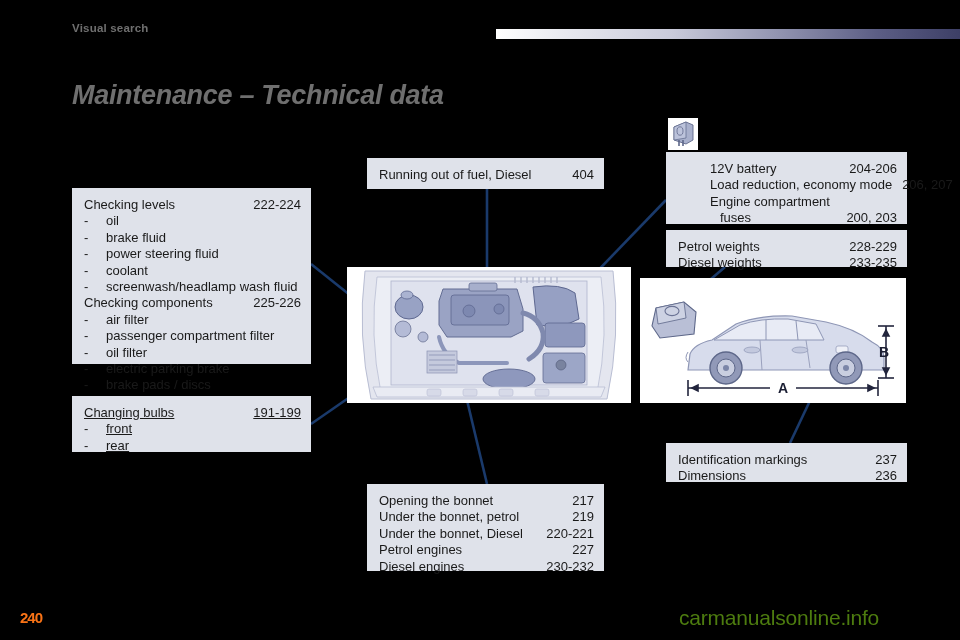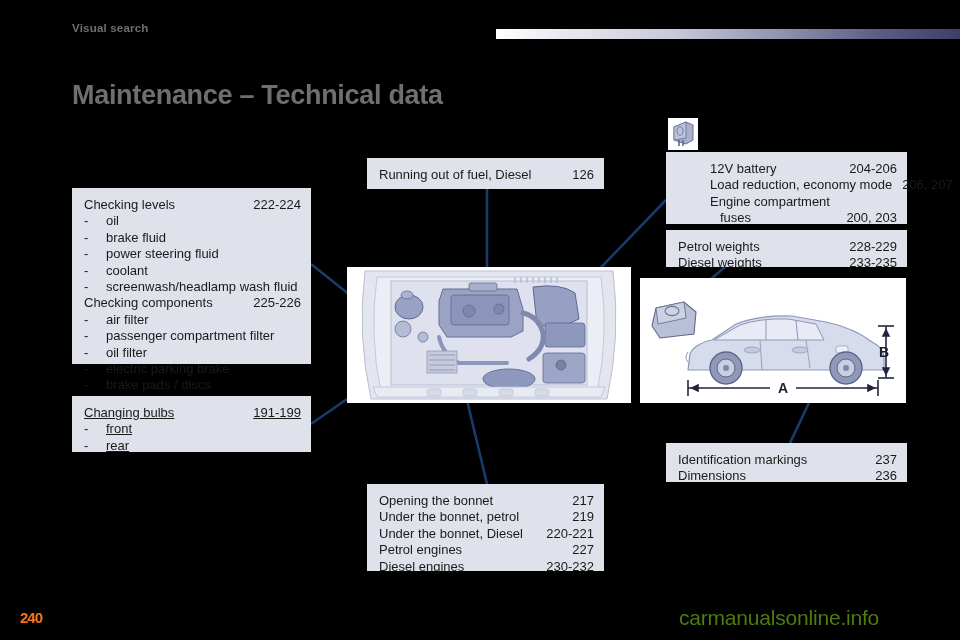--- a/index.html
+++ b/index.html
@@ -19,21 +19,21 @@
     font-size:11.5px;font-weight:bold;letter-spacing:.2px;
     color:#6f6f6f;
   }
   .headbar{
     position:absolute;left:496px;top:29px;width:464px;height:10px;
     background:linear-gradient(to right,#ffffff 0%,#e9eaf0 14%,#c9cada 38%,#8f91ae 62%,#5c5e85 82%,#3d3f66 100%);
   }
   .title{
     position:absolute;left:72px;top:62px;
     font-size:27px;font-weight:bold;color:#6f6f6f;
-    letter-spacing:-.3px;white-space:nowrap;
+    letter-spacing:-.3px;white-space:nowrap;font-style:italic;
   }
 
   
   .lines{position:absolute;left:0;top:0;width:960px;height:640px;}
 
   
   .panel{
     position:absolute;
     background:#dfe2ea;
     color:#1a1a1a;
@@ -283,21 +283,21 @@
         <span class="pg"></span>
       </div>
       <div class="row">
         <span class="lbl sub"><span class="dash">-</span>rear</span>
         <span class="pg"></span>
       </div>
     </div>
   <div class="panel" id="p-fuel">
       <div class="row">
         <span class="lbl">Running out of fuel, Diesel</span>
-        <span class="pg">126</span>
+        <span class="pg">404</span>
       </div>
     </div>
   <div class="panel" id="p-bonnet">
       <div class="row">
         <span class="lbl">Opening the bonnet</span>
         <span class="pg">217</span>
       </div>
       <div class="row">
         <span class="lbl">Under the bonnet, petrol</span>
         <span class="pg">219</span>

